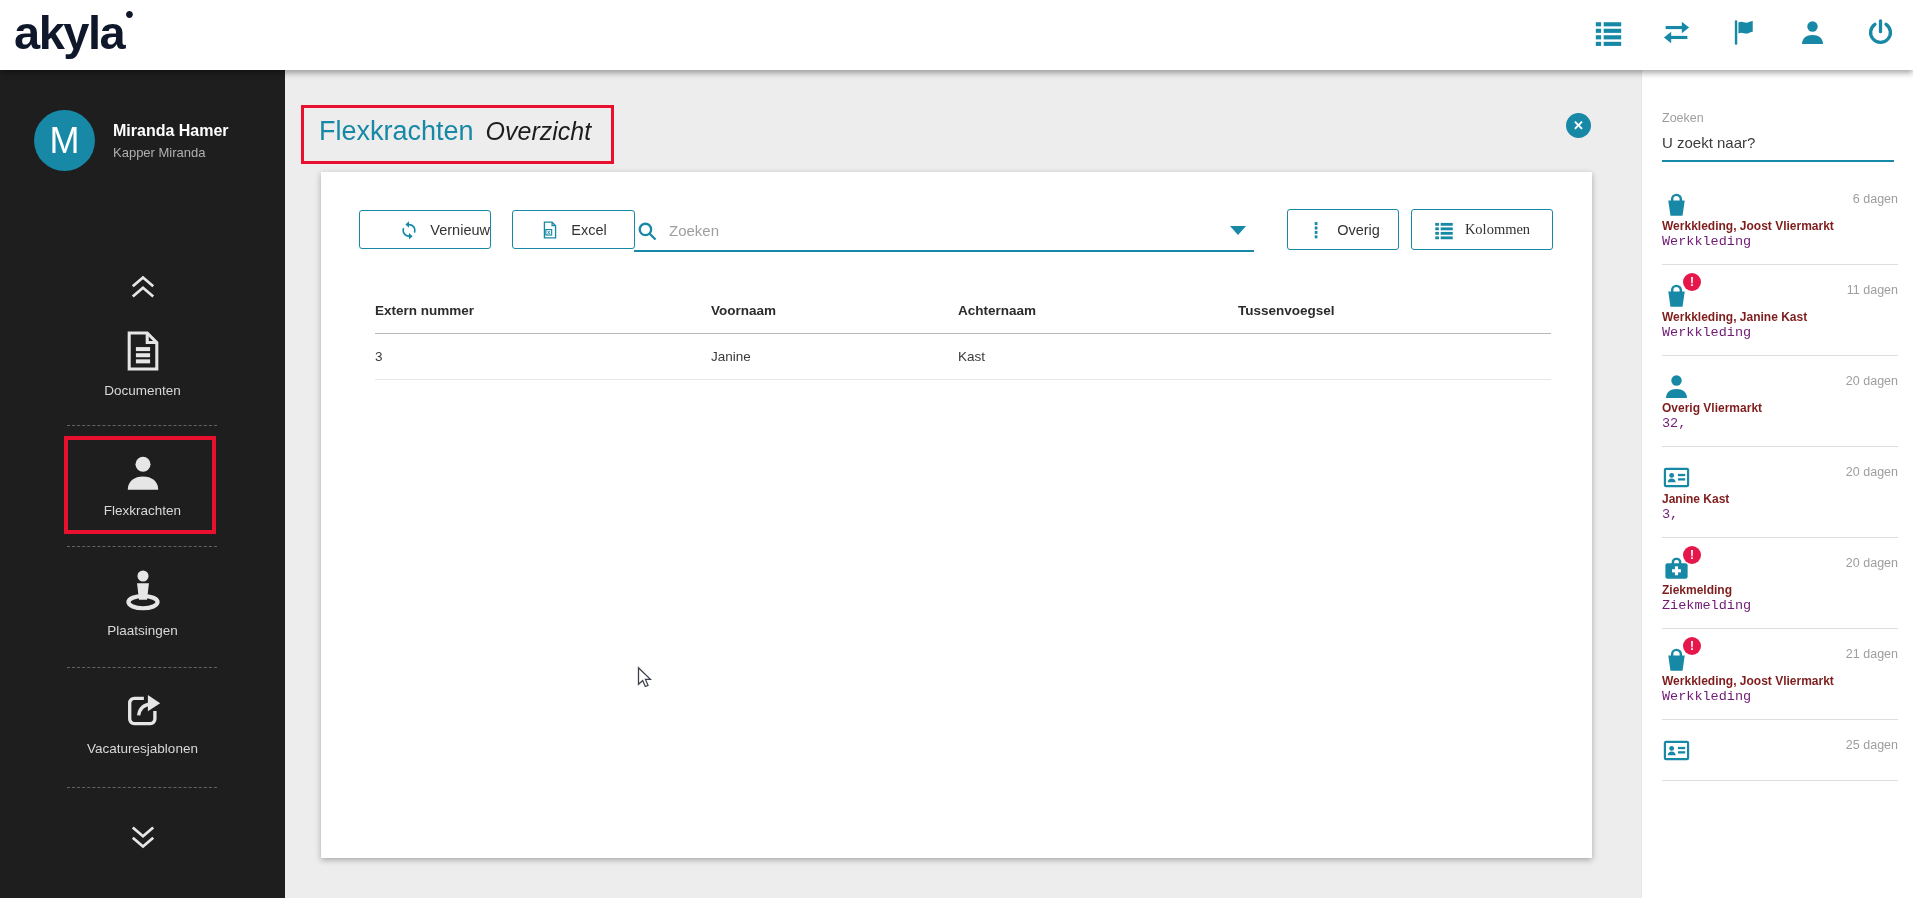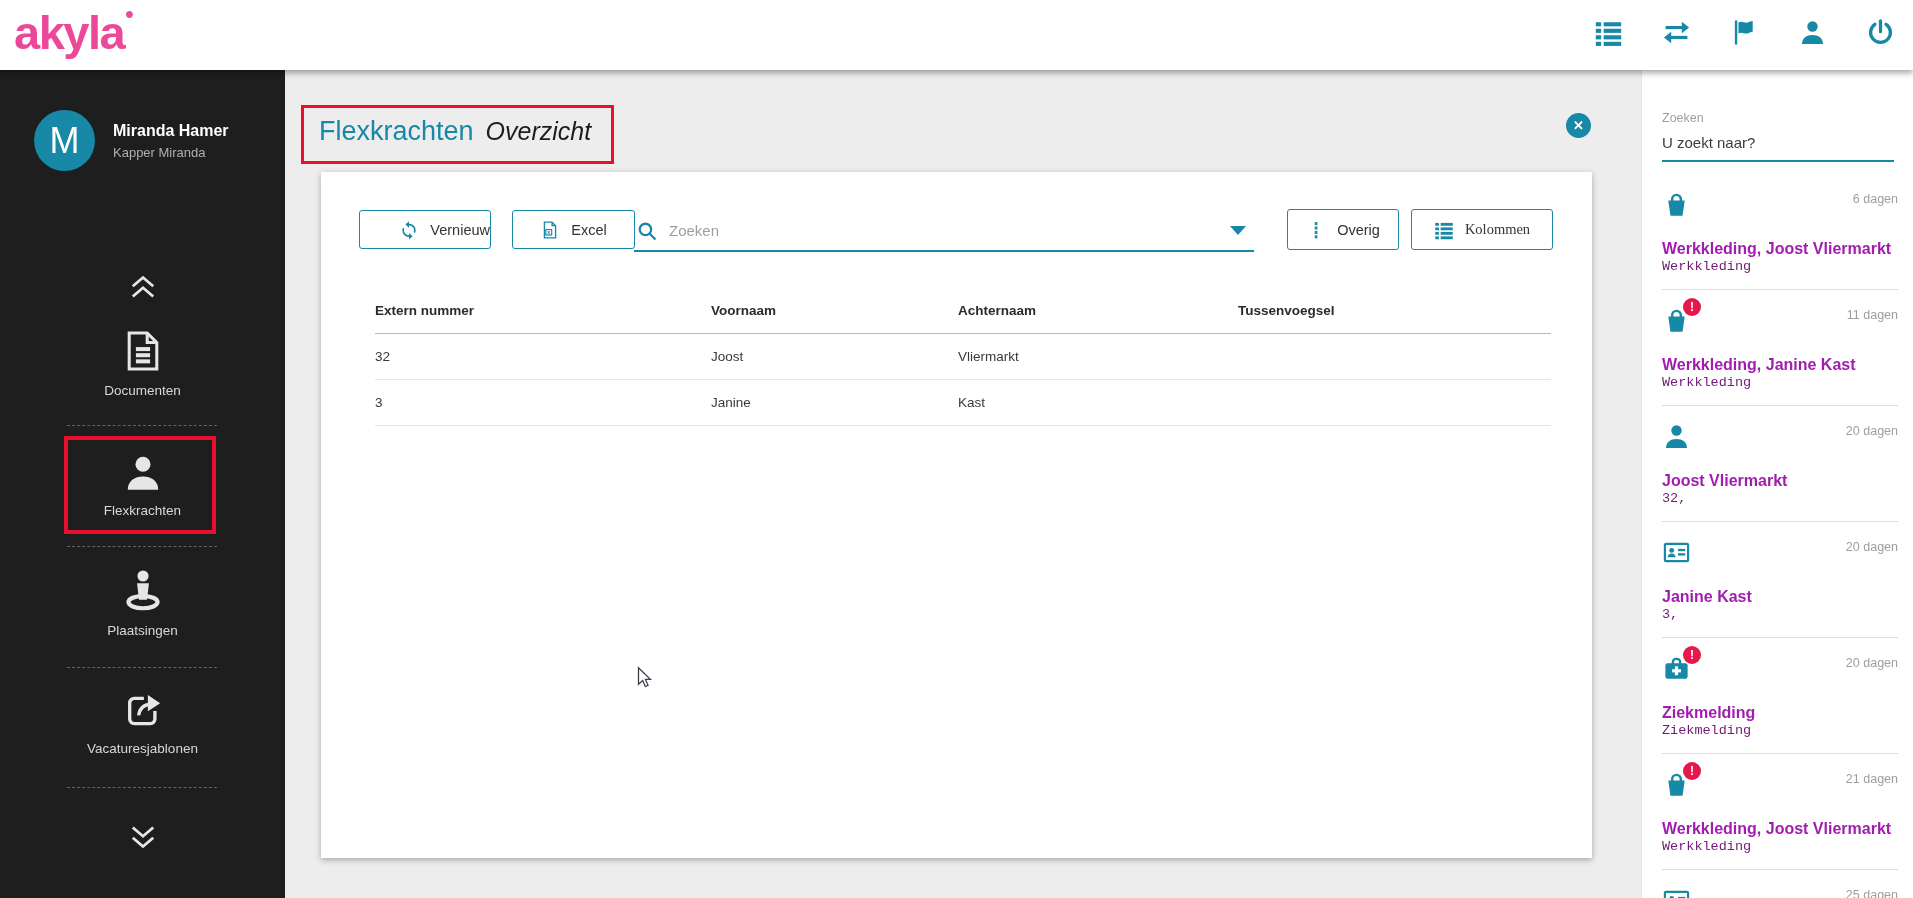--- a/index.html
+++ b/index.html
@@ -3,21 +3,21 @@
 <meta charset="utf-8">
 <style>
   * { margin:0; padding:0; box-sizing:border-box; }
   html,body { width:1913px; height:898px; overflow:hidden;
     font-family:"Liberation Sans", sans-serif; background:#ededed; position:relative; }
 
   
   .topbar { position:absolute; top:0; left:0; right:0; height:70px; background:#fff;
     box-shadow:0 3px 6px rgba(0,0,0,.35); z-index:30; }
   .logo { position:absolute; left:14px; top:0px; font-size:47px; font-weight:bold;
-    color:#ec4899; letter-spacing:-1.5px; }
+    color:#0f172a; letter-spacing:-1.5px; }
   .logo-dot { font-size:24px; vertical-align:27px; margin-left:1px; }
   .topbar-icons { position:absolute; right:18px; top:18px; display:flex; gap:39px; }
   .hicon { width:29px; height:29px; color:#1788a5; cursor:pointer; }
   .hicon svg { width:100%; height:100%; }
 
   
   .lsidebar { position:absolute; left:0; top:70px; width:285px; bottom:0; background:#1e1e1e; z-index:20; }
   .profile { position:absolute; left:34px; top:40px; display:flex; align-items:center; gap:18px; }
   .avatar { width:61px; height:61px; border-radius:50%; background:#1788a5; color:#fff;
     font-size:36px; display:flex; align-items:center; justify-content:center; }
@@ -83,21 +83,21 @@
   .rp-input::placeholder { color:#3c3c3c; opacity:1; }
   #notif-list { margin:0 15px 0 20px; }
   .notif { padding:16px 0 15px; border-bottom:1px solid #ddd; cursor:pointer; }
   .notif-top { display:flex; justify-content:space-between; align-items:flex-start; }
   .nicon { position:relative; width:29px; height:29px; color:#1788a5; }
   .nicon svg { width:100%; height:100%; }
   .nbadge { position:absolute; top:-8px; right:-10px; width:18px; height:18px; border-radius:50%;
     background:#e5174b; color:#fff; font-size:12px; font-weight:bold; display:flex;
     align-items:center; justify-content:center; }
   .nage { font-size:12.5px; color:#9e9e9e; margin-top:2px; }
-  .ntitle { font-size:16px; font-weight:bold; color:#a21caf; margin-top:21px; }
+  .ntitle { font-size:12px; font-weight:bold; color:#7f1d1d; margin-top:0; }
   .nsub { font-size:13.5px; color:#701a75; margin-top:1px;font-family:Liberation Mono, monospace; }
 </style>
 </head>
 <body>
 
 <div class="topbar">
   <div class="logo"><span>akyla</span><span class="logo-dot">•</span></div>
   <div class="topbar-icons" id="header-icons">
       <span class="hicon"><svg viewBox="0 0 24 24" fill="currentColor">
           <rect x="1.5" y="3.5" width="4.4" height="3.4"></rect>
@@ -255,26 +255,20 @@
 
     <div class="table">
       <div class="t-head trow" id="table-head">
           <div class="tcell">Extern nummer</div>
           <div class="tcell">Voornaam</div>
           <div class="tcell">Achternaam</div>
           <div class="tcell">Tussenvoegsel</div>
         </div>
       <div class="t-body" id="table-body">
           <div class="trow">
-            <div class="tcell">32</div>
-            <div class="tcell">Joost</div>
-            <div class="tcell">Vliermarkt</div>
-            <div class="tcell"></div>
-          </div>
-          <div class="trow">
             <div class="tcell">3</div>
             <div class="tcell">Janine</div>
             <div class="tcell">Kast</div>
             <div class="tcell"></div>
           </div>
         </div>
     </div>
   </div>
 
   <div class="cursor">
@@ -311,21 +305,21 @@
         <div class="nsub">Werkkleding</div>
       </div>
       <div class="notif">
         <div class="notif-top">
           <span class="nicon"><svg viewBox="0 0 24 24" fill="currentColor">
               <circle cx="12" cy="7" r="4.3"></circle>
               <path d="M3.3 21.5c0-4.9 3.9-7.5 8.7-7.5s8.7 2.6 8.7 7.5z"></path>
             </svg></span>
           <span class="nage">20 dagen</span>
         </div>
-        <div class="ntitle">Joost Vliermarkt</div>
+        <div class="ntitle">Overig Vliermarkt</div>
         <div class="nsub">32,</div>
       </div>
       <div class="notif">
         <div class="notif-top">
           <span class="nicon"><svg viewBox="0 0 24 24" fill="none" stroke="currentColor" stroke-width="1.8">
               <rect x="2.4" y="4.8" width="19.2" height="14.4" rx="1"></rect>
               <g fill="currentColor" stroke="none">
                 <circle cx="8" cy="10.3" r="2"></circle>
                 <path d="M4.7 16c0-2.1 1.6-3.2 3.3-3.2s3.3 1.1 3.3 3.2z"></path>
                 <rect x="13.2" y="9" width="6" height="1.9"></rect>

